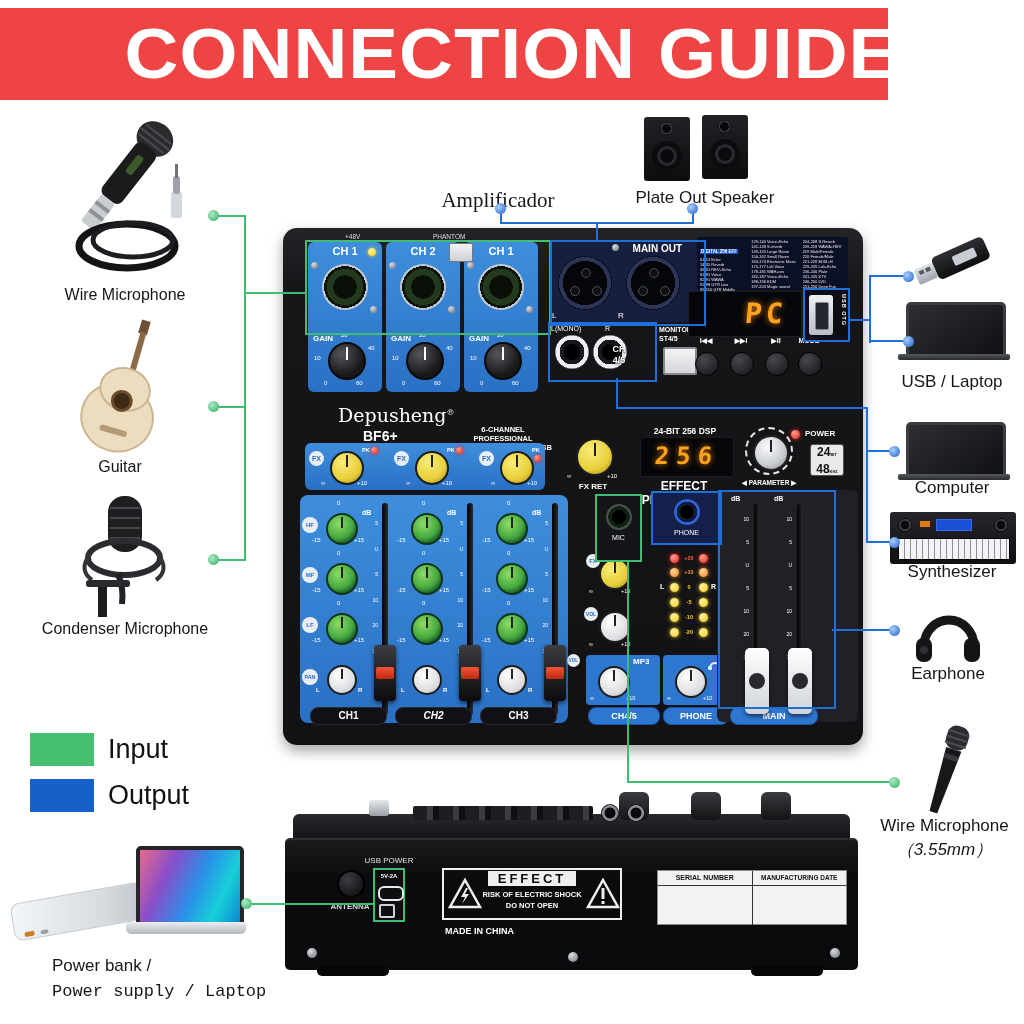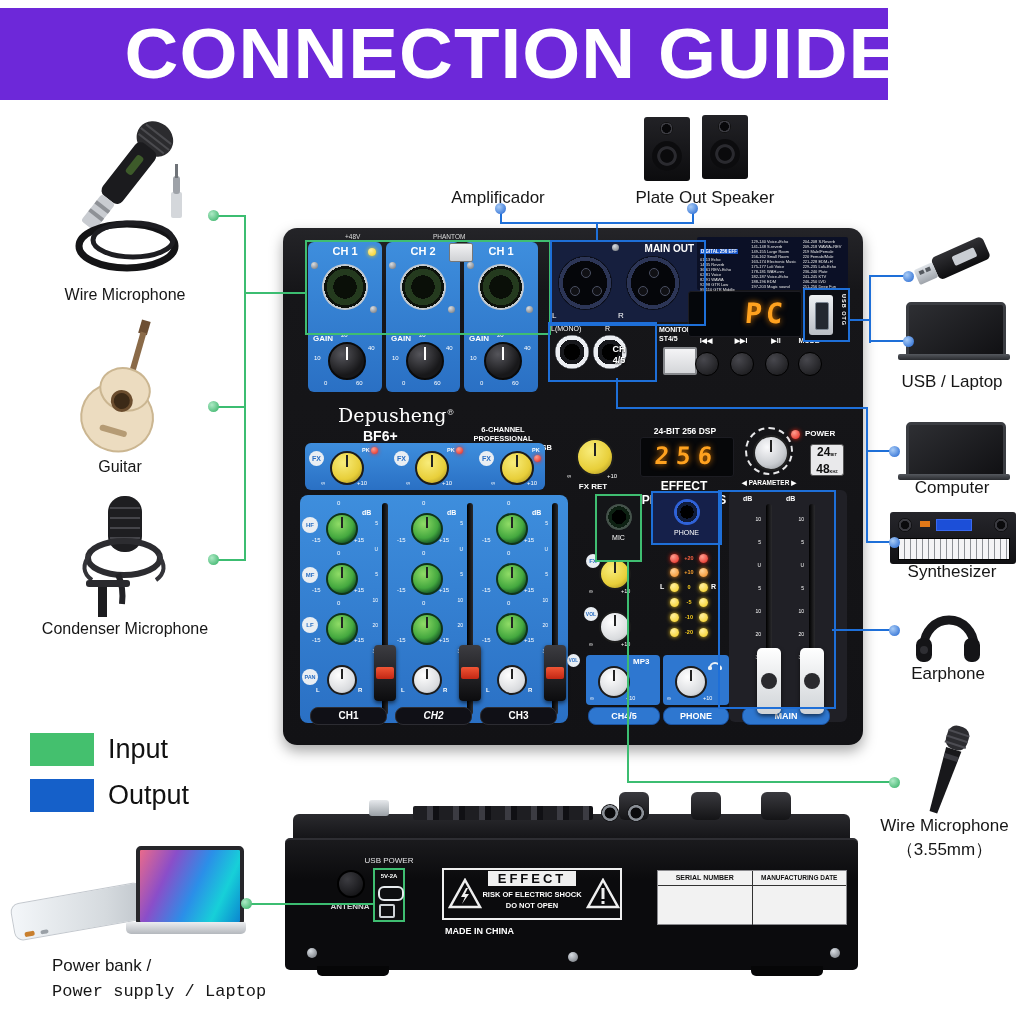--- a/index.html
+++ b/index.html
@@ -59,21 +59,21 @@
   
   .devlabel{font-size:16px;color:#161616;}
   .laptop-screen{background:linear-gradient(145deg,#2e2f33,#101013);border:3px solid #3b3d42;border-radius:5px 5px 2px 2px;}
   .laptop-base{background:linear-gradient(#55585e,#2a2c30);border-radius:2px;}
 </style>
 </head>
 <body>
 
 <div id="stage">
 
-  <div class="a" style="left:0;top:8px;width:888px;height:92px;background:#6d28d9;text-decoration:underline;">
+  <div class="a" style="left:0;top:8px;width:888px;height:92px;background:#ef4444;text-decoration:underline;">
     <div class="t w c" style="left:0;top:0;width:1024px;line-height:92px;font-size:71px;font-weight:700;transform:scaleX(1.05);letter-spacing:1px;">CONNECTION GUIDE</div>
   </div>
 
   <svg class="a" style="left:55px;top:114px;" width="150" height="168" viewBox="0 0 150 168">
     <g transform="rotate(38 70 60)">
       <ellipse cx="72" cy="14" rx="19" ry="17" fill="#2b2b2e"></ellipse>
       <path d="M56 8 L88 8 M54 14 L90 14 M56 20 L88 20" stroke="#4a4a4e" stroke-width="2"></path>
       <rect x="60" y="24" width="25" height="66" rx="7" fill="#1b1b1e"></rect>
       <rect x="68" y="36" width="8" height="22" rx="3" fill="#3d5a2a"></rect>
       <rect x="64" y="90" width="17" height="34" rx="3" fill="#c9ccd1"></rect>
@@ -105,21 +105,21 @@
     <rect x="50" y="4" width="34" height="56" rx="16" fill="#1e1e21"></rect>
     <path d="M52 16 H82 M52 26 H82 M52 36 H82 M52 46 H82" stroke="#45454a" stroke-width="2"></path>
     <ellipse cx="66" cy="66" rx="36" ry="17" fill="none" stroke="#2c2c30" stroke-width="6"></ellipse>
     <path d="M32 62 Q20 78 34 88 M100 62 Q112 78 98 88" stroke="#333338" stroke-width="4" fill="none"></path>
     <path d="M60 82 Q66 96 64 112" stroke="#222226" stroke-width="6" fill="none"></path>
     <rect x="28" y="88" width="44" height="7" rx="3" fill="#2a2a2e"></rect>
     <rect x="40" y="95" width="9" height="30" fill="#1c1c1f"></rect>
   </svg>
   <div class="t c devlabel" style="left:20px;top:620px;width:210px;">Condenser Microphone</div>
 
-  <div class="t c devlabel" style="left:420px;top:188px;width:156px;font-size:17px;">Amplificador</div>
+  <div class="t c devlabel" style="left:420px;top:188px;width:156px;font-size:21px;font-family:Liberation Serif, serif;">Amplificador</div>
 
   <div class="a" style="left:644px;top:115px;width:118px;height:68px;">
     <div class="a" style="left:0;top:2px;width:46px;height:64px;background:linear-gradient(#222226,#0c0c0e);border-radius:3px;">
       <div class="a" style="left:16px;top:5px;width:13px;height:13px;border-radius:50%;background:radial-gradient(circle,#08080a 45%,#3b3b41 50% 62%,#111 65%);"></div>
       <div class="a" style="left:8px;top:24px;width:30px;height:30px;border-radius:50%;background:radial-gradient(circle,#0a0a0c 30%,#2a2a2f 34% 44%,#0c0c0e 48% 74%,#3d3d44 78% 88%,#111 90%);"></div>
     </div>
     <div class="a" style="left:58px;top:0;width:46px;height:64px;background:linear-gradient(#222226,#0c0c0e);border-radius:3px;">
       <div class="a" style="left:16px;top:5px;width:13px;height:13px;border-radius:50%;background:radial-gradient(circle,#08080a 45%,#3b3b41 50% 62%,#111 65%);"></div>
       <div class="a" style="left:8px;top:24px;width:30px;height:30px;border-radius:50%;background:radial-gradient(circle,#0a0a0c 30%,#2a2a2f 34% 44%,#0c0c0e 48% 74%,#3d3d44 78% 88%,#111 90%);"></div>
     </div>
@@ -166,21 +166,21 @@
 
   <svg class="a" style="left:916px;top:722px;" width="60" height="96" viewBox="0 0 60 96">
     <g transform="rotate(18 30 48)">
       <rect x="20" y="2" width="22" height="24" rx="9" fill="#2c2c30"></rect>
       <path d="M20 9 H42 M20 15 H42 M20 21 H42" stroke="#4c4c52" stroke-width="2"></path>
       <path d="M23 26 L39 26 L35 92 L27 92 Z" fill="#18181b"></path>
       <rect x="24" y="32" width="14" height="5" fill="#3a3a40"></rect>
     </g>
   </svg>
   <div class="t c devlabel" style="left:865px;top:816px;width:159px;font-size:17px;">Wire Microphone</div>
-  <div class="t c devlabel" style="left:865px;top:838px;width:159px;font-size:17px;">（3.55mm）</div>
+  <div class="t c devlabel" style="left:865px;top:838px;width:159px;font-size:17px;font-style:italic;">（3.55mm）</div>
 
   <div class="a" style="left:30px;top:733px;width:64px;height:33px;background:#44c06e;"></div>
   <div class="t" style="left:108px;top:734px;font-size:27px;color:#111;">Input</div>
   <div class="a" style="left:30px;top:779px;width:64px;height:33px;background:#1560c9;"></div>
   <div class="t" style="left:108px;top:780px;font-size:27px;color:#111;">Output</div>
 
   <div class="a" style="left:8px;top:874px;width:148px;height:80px;transform:rotate(-10deg);">
     <div class="a" style="left:4px;top:18px;width:132px;height:36px;background:linear-gradient(100deg,#f4f7fa,#d5dade 70%,#bfc5cb);border:1px solid #c3c8ce;border-radius:9px;"></div>
     <div class="a" style="left:14px;top:48px;width:10px;height:5px;background:#c87f2e;border-radius:2px;"></div>
     <div class="a" style="left:30px;top:49px;width:8px;height:4px;background:#9aa0a6;border-radius:2px;"></div>
@@ -239,21 +239,21 @@
       <div class="t w" style="left:48px;top:138px;font-size:6px;">60</div>
       <div class="knob k-black" style="left:20px;top:100px;width:34px;height:34px;">
           <div class="ptr"></div>
         </div>
     </div>
     <div class="t" style="left:62px;top:5px;font-size:6.5px;color:#ddd;">+48V</div>
     <div class="t" style="left:150px;top:5px;font-size:6.5px;color:#ddd;">PHANTOM</div>
     <div class="a" style="left:166px;top:15px;width:22px;height:17px;background:linear-gradient(#f2f2f4,#cfd1d4);border:1px solid #777;border-radius:2px;z-index:6;"></div>
 
     <div class="a" style="left:267px;top:12px;width:152px;height:82px;background:#161f3e;border-radius:4px;">
-      <div class="t w b" style="right:8px;top:3px;font-size:10px;">MAIN OUT</div>
+      <div class="t w b" style="right:20px;top:3px;font-size:10px;">MAIN OUT</div>
       <div class="xlr" style="left:8px;top:16px;">
         <div class="pin" style="left:23px;top:12px;"></div>
           <div class="pin" style="left:12px;top:30px;"></div>
           <div class="pin" style="left:34px;top:30px;"></div>
       </div>
       <div class="xlr" style="left:76px;top:16px;">
         <div class="pin" style="left:23px;top:12px;"></div>
           <div class="pin" style="left:12px;top:30px;"></div>
           <div class="pin" style="left:34px;top:30px;"></div>
       </div>
@@ -569,21 +569,21 @@
           <rect x="11" y="8" width="4" height="4" rx="1.5" fill="#eaf0f6"></rect>
       </svg>
       <div class="knob k-white" style="left:12px;top:11px;width:28px;height:28px;">
           <div class="ptr ptrd"></div>
         </div>
       <div class="t w" style="left:4px;top:40px;font-size:5.5px;">∞</div>
       <div class="t w" style="left:40px;top:40px;font-size:5.5px;">+10</div>
     </div>
     <div class="bar barb" style="left:380px;top:479px;width:64px;font-size:9px;">PHONE</div>
 
-    <div class="a" style="left:446px;top:262px;width:118px;height:232px;background:#202026;border-radius:6px;">
+    <div class="a" style="left:434px;top:262px;width:141px;height:232px;background:#202026;border-radius:6px;">
       <div class="t w b" style="left:14px;top:5px;font-size:7px;">dB</div>
       <div class="t w b" style="left:57px;top:5px;font-size:7px;">dB</div>
       <div class="ftrack" style="left:37px;top:14px;height:204px;"></div>
       <div class="t w pre" style="left:16px;top:18px;width:16px;font-size:5px;line-height:23px;text-align:right;">10
 5
 U
 5
 10
 20
 30</div>

